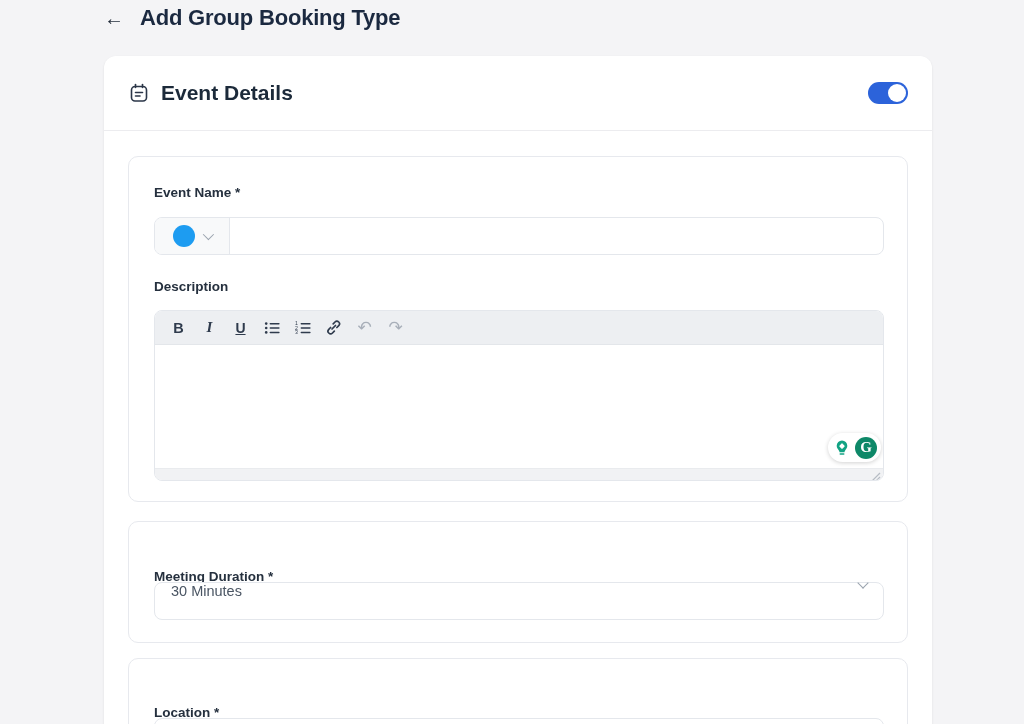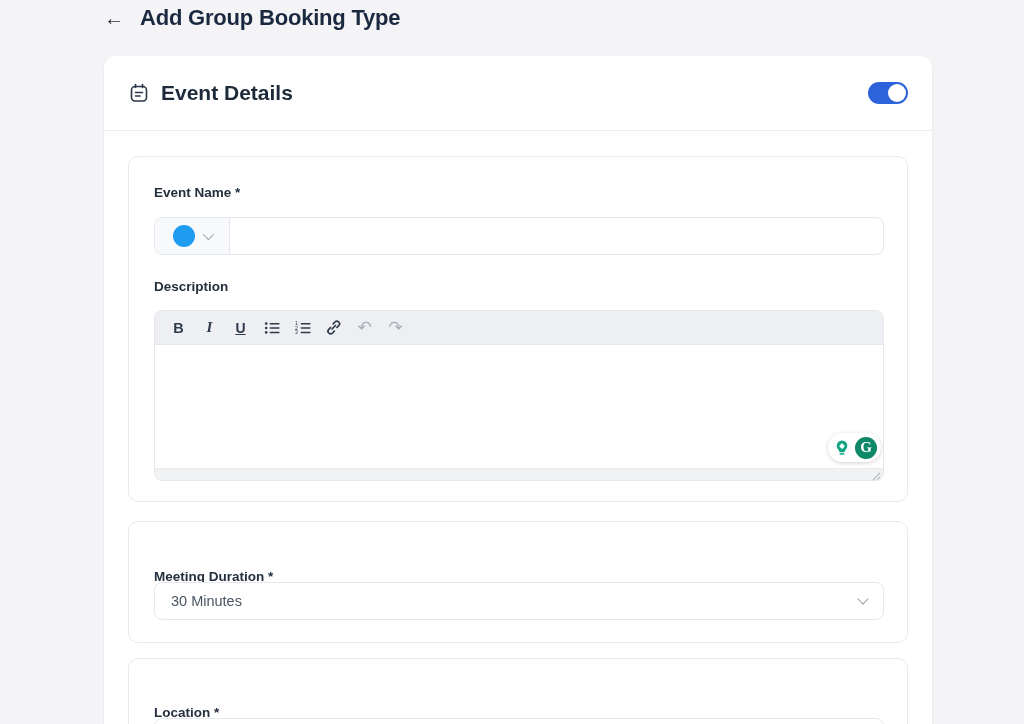--- a/index.html
+++ b/index.html
@@ -52,21 +52,21 @@
   .editor-bottombar { height:13px; background:#f1f2f4; border-top:1px solid #e9ebee; position:relative; }
   .resize-grip { position:absolute; right:2px; bottom:1px; width:14px; height:11px; cursor:nwse-resize; }
 
   .grammarly { position:absolute; right:2px; bottom:18px; width:53px; height:29px; background:#fff; border-radius:15px;
     box-shadow:0 1px 4px rgba(0,0,0,.18); display:flex; align-items:center; justify-content:center; gap:3px; cursor:pointer; }
   .g-badge { width:22px; height:22px; border-radius:50%; background:#0e8868; color:#fff; font-size:15px; font-weight:800;
     display:flex; align-items:center; justify-content:center; font-family:"Liberation Serif","DejaVu Serif",serif; }
 
   
   .select-box { position:absolute; left:25px; top:60px; width:730px; height:38px; border:1px solid #e4e7ec; border-radius:8px;
-    display:flex; align-items:center; padding:0 16px; font-size:14.5px; color:#4a5563; cursor:pointer; background:#fff; }
+    display:flex; padding:0 16px; font-size:14.5px; color:#4a5563; cursor:pointer; background:#fff; }
   .select-box .chev { margin-left:auto; transform:rotate(45deg); margin-top:-4px; }
 
   
   .loc-input { position:absolute; left:25px; top:59px; width:730px; height:38px; border:1px solid #e4e7ec; border-radius:8px; background:#fff; }
 </style>
 </head>
 <body>
 
 <div class="viewport">
 

